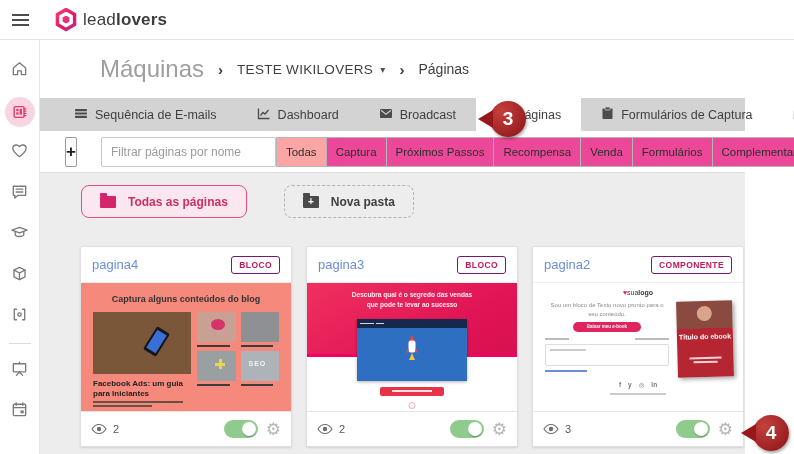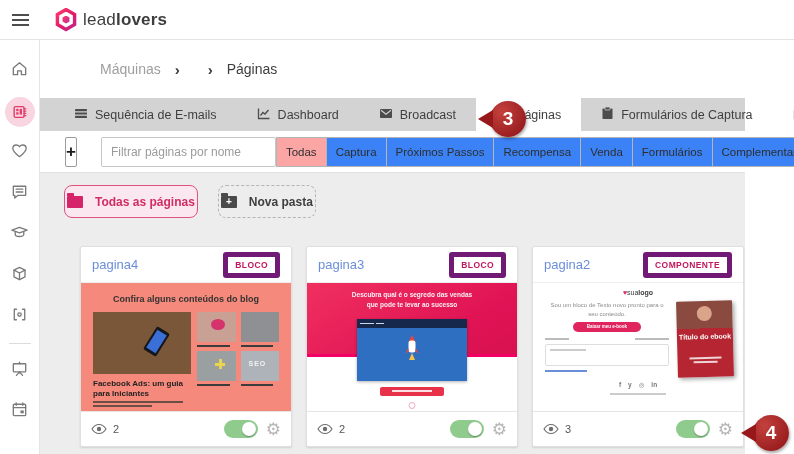--- a/index.html
+++ b/index.html
@@ -28,59 +28,59 @@
   .side-item svg { stroke:#7a7a7a; fill:none; stroke-width:1.4; stroke-linejoin:round; stroke-linecap:round; }
   .side-item.active { position:relative; }
   .side-item.active .bubble { width:30px; height:30px; border-radius:50%; background:#f8d5e1; display:flex; align-items:center; justify-content:center; }
   .side-item.active svg { stroke:#e23b69; }
   .side-divider { width:22px; height:1px; background:#dcdcdc; margin:6px 0; }
 
   .main { width:705px; display:flex; flex-direction:column; }
 
   
   .breadcrumb { height:58px; display:flex; align-items:center; padding-left:60px; background:#fff; }
-  .bc-machines { font-size:14px; color:#9e9e9e; }
+  .bc-machines { font-size:24px; color:#9e9e9e; }
   .bc-sep { font-size:15px; color:#3c3c3c; font-weight:bold; margin:0 14px; }
   .bc-machine { font-size:13.5px; color:#3f3f3f; letter-spacing:.3px; display:flex; align-items:center; gap:7px; cursor:pointer; }
   .bc-caret { font-size:10px; color:#555; }
   .bc-page { font-size:14px; color:#3f3f3f; }
 
   
   .tabbar { height:33px; background:#d3d3d3; display:flex; align-items:stretch; padding-left:14px; }
   .tab { display:flex; align-items:center; gap:7px; padding:0 20px; font-size:12.5px; color:#3f3f3f; cursor:pointer; white-space:nowrap; }
   .tab.active { background:#fff; }
 
   
   .filterbar { height:42px; background:#fff; border-bottom:1px solid #e0e0e0; display:flex; align-items:center; padding:0 0 0 25px; }
   .add-btn { width:33px; height:30px; border:1px solid #9a9a9a; background:#fff; border-radius:2px; font-size:17px; font-weight:bold; color:#1c1c1c; display:flex; align-items:center; justify-content:center; cursor:pointer; }
   .search-input { width:186px; height:30px; border:1px solid #c7c7c7; border-radius:2px; margin-left:24px; padding:0 9px; font-size:12px; color:#8b5cf6; font-family:inherit; }
   .search-input::placeholder { color:#9b9b9b; }
   .chips { display:flex; margin-left:auto; margin-right:0; }
-  .chip { height:30px; border:1px solid #b5b5b5; background:#3b82f6; padding:0 9px; font-size:11.5px; color:#2e2e2e; display:flex; align-items:center; cursor:pointer; white-space:nowrap; }
+  .chip { height:30px; border:1px solid #b5b5b5; background:#ec4899; padding:0 9px; font-size:11.5px; color:#2e2e2e; display:flex; align-items:center; cursor:pointer; white-space:nowrap; }
   .chip + .chip { margin-left:-1px; }
   .chip.active { background:#fca5a5; }
 
   
   .content { flex:1; background:#ededed; padding:12px 0 0 24px; position:relative; }
   .folder-row { display:flex; gap:20px; align-items:center; }
-  .folder-btn { height:33px; display:flex; align-items:center; gap:12px; padding:0 2px; border-radius:8px; font-size:12px; font-weight:bold; cursor:pointer; }
+  .folder-btn { height:33px; display:flex; align-items:center; gap:12px; padding:0 18px; border-radius:8px; font-size:12px; font-weight:bold; cursor:pointer;margin-left:17px; }
   .folder-btn.active { background:#fbe7ef; border:1px solid #e0527e; color:#d12d63; }
   .folder-btn.ghost { background:transparent; border:1px dashed #b4b4b4; color:#3f3f3f; }
   .folder-icon { width:16px; height:12px; background:#d6246a; border-radius:1px; position:relative; }
   .folder-icon::before { content:""; position:absolute; top:-3px; left:0; width:7px; height:3px; background:#d6246a; border-radius:1px 1px 0 0; }
   .folder-icon.dark { background:#4a4a4a; }
   .folder-icon.dark::before { background:#4a4a4a; }
   .folder-icon.dark::after { content:"+"; position:absolute; inset:0; color:#fff; font-size:10px; font-weight:bold; text-align:center; line-height:12px; }
 
   
   .cards { display:flex; gap:14px; margin-top:28px; margin-left:16px; }
   .card { width:212px; background:#fff; border:1px solid #e0e0e0; border-radius:2px; box-shadow:0 1px 2px rgba(0,0,0,.12); }
   .card-head { height:36px; display:flex; align-items:center; justify-content:space-between; padding:0 11px; border-bottom:1px solid #eee; }
   .card-name { font-size:13px; color:#6b8ed9; cursor:pointer; }
-  .type-badge { border:5px solid #701a75; color:#c2185b; font-size:8.5px; font-weight:bold; letter-spacing:.4px; padding:3px 7px; border-radius:3px; background:#fff; }
+  .type-badge { border:1px solid #701a75; color:#c2185b; font-size:8.5px; font-weight:bold; letter-spacing:.4px; padding:3px 7px; border-radius:3px; background:#fff; }
   .thumb { height:128px; position:relative; overflow:hidden; cursor:pointer; }
   .card-foot { height:35px; border-top:1px solid #e4e4e4; display:flex; align-items:center; padding:0 10px; }
   .views { display:flex; align-items:center; gap:6px; font-size:11px; color:#555; }
   .foot-right { margin-left:auto; display:flex; align-items:center; gap:8px; }
   .toggle { width:34px; height:18px; border-radius:9px; background:#90cb8e; position:relative; cursor:pointer; }
   .toggle::after { content:""; position:absolute; top:2px; right:2px; width:14px; height:14px; border-radius:50%; background:#fff; box-shadow:0 1px 1px rgba(0,0,0,.3); }
   .gear { font-size:17px; color:#b5b5b5; cursor:pointer; line-height:1; }
 
   
   .t1 { background:#f5897b; padding:8px 12px 0 12px; }
@@ -221,20 +221,24 @@
               <rect x="11" y="11" width="3.5" height="3" fill="#7a7a7a" stroke="none"></rect>
             </svg></span>
       </div>
     </div>
 
     <div class="main">
 
       <div class="breadcrumb">
         <span class="bc-machines">Máquinas</span>
         <span class="bc-sep">›</span>
+        <span class="bc-machine">
+          <span>TESTE WIKILOVERS</span>
+          <span class="bc-caret">▾</span>
+        </span>
         <span class="bc-sep">›</span>
         <span class="bc-page">Páginas</span>
       </div>
 
       <div class="tabbar">
         <div class="tab">
           <span><svg width="14" height="13" viewBox="0 0 14 13" fill="#4c4c4c">
                 <rect x="1" y="2" width="12" height="2.2" rx="0.4"></rect>
                 <rect x="1" y="5.4" width="12" height="2.2" rx="0.4"></rect>
                 <rect x="1" y="8.8" width="12" height="2.2" rx="0.4"></rect>
@@ -305,21 +309,21 @@
         </div>
 
         <div class="cards">
 
           <div class="card">
             <div class="card-head">
               <span class="card-name">pagina4</span>
               <span class="type-badge">BLOCO</span>
             </div>
             <div class="thumb t1">
-              <div class="t1-heading">Confira alguns conteúdos do blog</div>
+              <div class="t1-heading">Captura alguns conteúdos do blog</div>
               <div class="t1-row">
                 <div class="t1-left">
                   <div class="t1-bigimg">
                       <div class="t1-phone"></div>
                     </div>
                   <div class="t1-title">Facebook Ads: um guia para Iniciantes</div>
                   <div class="t1-line" style="width:92%"></div>
                   <div class="t1-line" style="width:60%"></div>
                 </div>
                 <div class="t1-grid">

